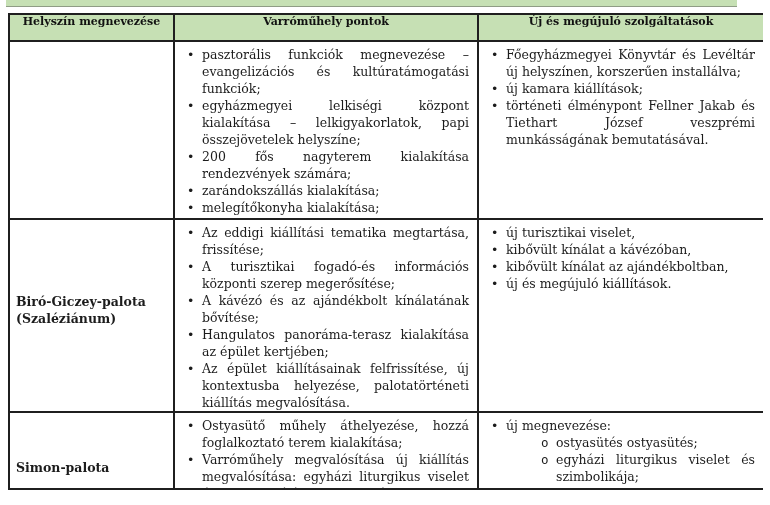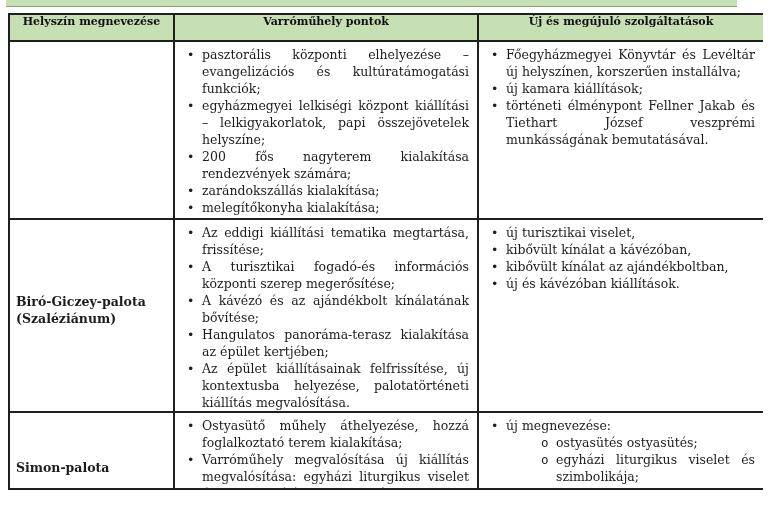--- a/index.html
+++ b/index.html
@@ -109,22 +109,22 @@
       <tbody id="table-body">
           <tr class="row-0">
             <td>
               <div class="cellbox locbox">
                 <span></span>
               </div>
             </td>
             <td>
               <div class="cellbox listbox">
                 <ul class="bullets">
-                  <li class="lvl1"><span class="marker disc">•</span><span>pasztorális központi elhelyezése – evangelizációs és kultúratámogatási funkciók;</span></li>
-                  <li class="lvl1"><span class="marker disc">•</span><span>egyházmegyei lelkiségi központ kiállítási – lelkigyakorlatok, papi összejövetelek helyszíne;</span></li>
+                  <li class="lvl1"><span class="marker disc">•</span><span>pasztorális funkciók megnevezése – evangelizációs és kultúratámogatási funkciók;</span></li>
+                  <li class="lvl1"><span class="marker disc">•</span><span>egyházmegyei lelkiségi központ kialakítása – lelkigyakorlatok, papi összejövetelek helyszíne;</span></li>
                   <li class="lvl1"><span class="marker disc">•</span><span>200 fős nagyterem kialakítása rendezvények számára;</span></li>
                   <li class="lvl1"><span class="marker disc">•</span><span>zarándokszállás kialakítása;</span></li>
                   <li class="lvl1"><span class="marker disc">•</span><span>melegítőkonyha kialakítása;</span></li>
                   <li class="lvl1"><span class="marker disc">•</span><span>bemutatási élménypont kialakítása.</span></li>
                 </ul>
               </div>
             </td>
             <td>
               <div class="cellbox listbox">
                 <ul class="bullets">
@@ -151,21 +151,21 @@
                   <li class="lvl1"><span class="marker disc">•</span><span>Az épület kiállításainak felfrissítése, új kontextusba helyezése, palotatörténeti kiállítás megvalósítása.</span></li>
                 </ul>
               </div>
             </td>
             <td>
               <div class="cellbox listbox">
                 <ul class="bullets">
                   <li class="lvl1"><span class="marker disc">•</span><span>új turisztikai viselet,</span></li>
                   <li class="lvl1"><span class="marker disc">•</span><span>kibővült kínálat a kávézóban,</span></li>
                   <li class="lvl1"><span class="marker disc">•</span><span>kibővült kínálat az ajándékboltban,</span></li>
-                  <li class="lvl1"><span class="marker disc">•</span><span>új és kávézóban kiállítások.</span></li>
+                  <li class="lvl1"><span class="marker disc">•</span><span>új és megújuló kiállítások.</span></li>
                 </ul>
               </div>
             </td>
           </tr>
           <tr class="row-2">
             <td>
               <div class="cellbox locbox">
                 <span>Simon-palota</span>
               </div>
             </td>

